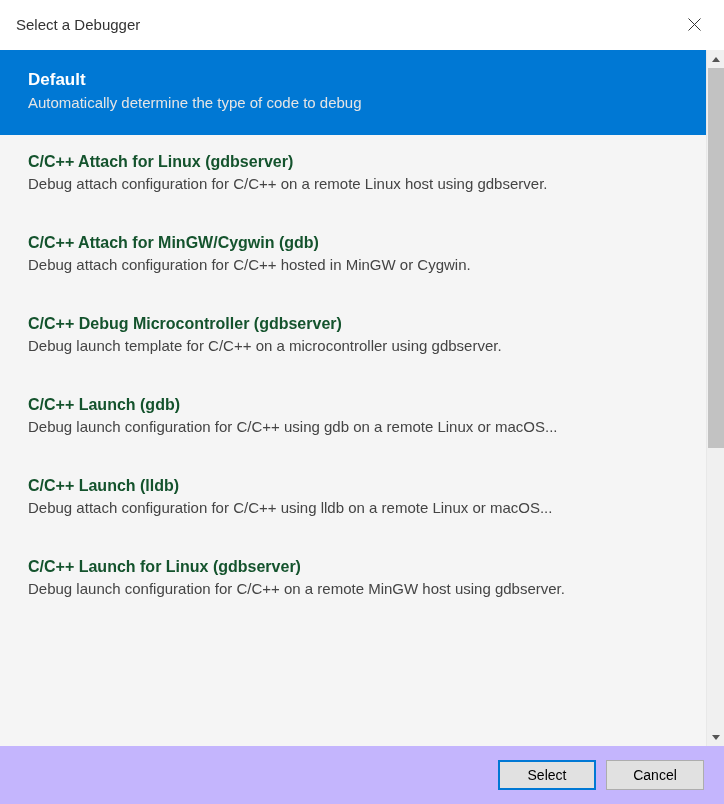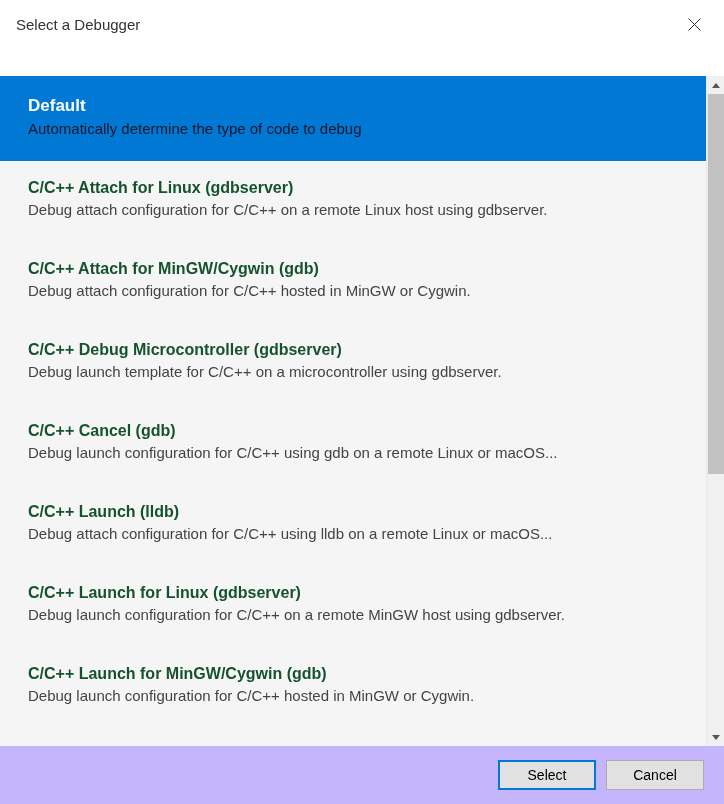--- a/index.html
+++ b/index.html
@@ -44,21 +44,20 @@
       height: 13px;
       stroke: #333;
       stroke-width: 1;
     }
     .content-wrapper {
       flex: 1;
       display: flex;
       background: #f5f5f5;
       overflow: hidden;
       position: relative;
-      margin-top: 26px;
     }
     .list-area {
       flex: 1;
       overflow: hidden;
     }
     .list-item {
       padding: 18px 28px 24px 28px;
       cursor: default;
     }
     .list-item.selected {
@@ -77,21 +76,21 @@
     }
     .list-item-desc {
       font-size: 15px;
       color: #444;
       font-weight: 400;
       white-space: nowrap;
       overflow: hidden;
       text-overflow: ellipsis;
     }
     .list-item.selected .list-item-desc {
-      color: #0f172a;
+      color: #e5e5e5;
     }
     .scrollbar-track {
       width: 18px;
       background: #f0f0f0;
       position: relative;
       border-left: 1px solid #e8e8e8;
     }
     .scrollbar-arrow {
       width: 100%;
       height: 18px;
@@ -173,38 +172,34 @@
       <div class="list-item-title">C/C++ Attach for MinGW/Cygwin (gdb)</div>
       <div class="list-item-desc">Debug attach configuration for C/C++ hosted in MinGW or Cygwin.</div>
     </div>
 
     <div class="list-item">
       <div class="list-item-title">C/C++ Debug Microcontroller (gdbserver)</div>
       <div class="list-item-desc">Debug launch template for C/C++ on a microcontroller using gdbserver.</div>
     </div>
 
     <div class="list-item">
-      <div class="list-item-title">C/C++ Cancel (gdb)</div>
+      <div class="list-item-title">C/C++ Launch (gdb)</div>
       <div class="list-item-desc">Debug launch configuration for C/C++ using gdb on a remote Linux or macOS...</div>
     </div>
 
     <div class="list-item">
       <div class="list-item-title">C/C++ Launch (lldb)</div>
       <div class="list-item-desc">Debug attach configuration for C/C++ using lldb on a remote Linux or macOS...</div>
     </div>
 
     <div class="list-item">
       <div class="list-item-title">C/C++ Launch for Linux (gdbserver)</div>
       <div class="list-item-desc">Debug launch configuration for C/C++ on a remote MinGW host using gdbserver.</div>
     </div>
 
-    <div class="list-item">
-      <div class="list-item-title">C/C++ Launch for MinGW/Cygwin (gdb)</div>
-      <div class="list-item-desc">Debug launch configuration for C/C++ hosted in MinGW or Cygwin.</div>
-    </div>
 
   </div>
 
   <div class="scrollbar-track">
     <div class="scrollbar-arrow top">
       <svg width="8" height="5" viewBox="0 0 8 5">
         <path d="M0 5 L4 0 L8 5 Z" fill="#555"></path>
       </svg>
     </div>
     <div class="scrollbar-thumb"></div>

